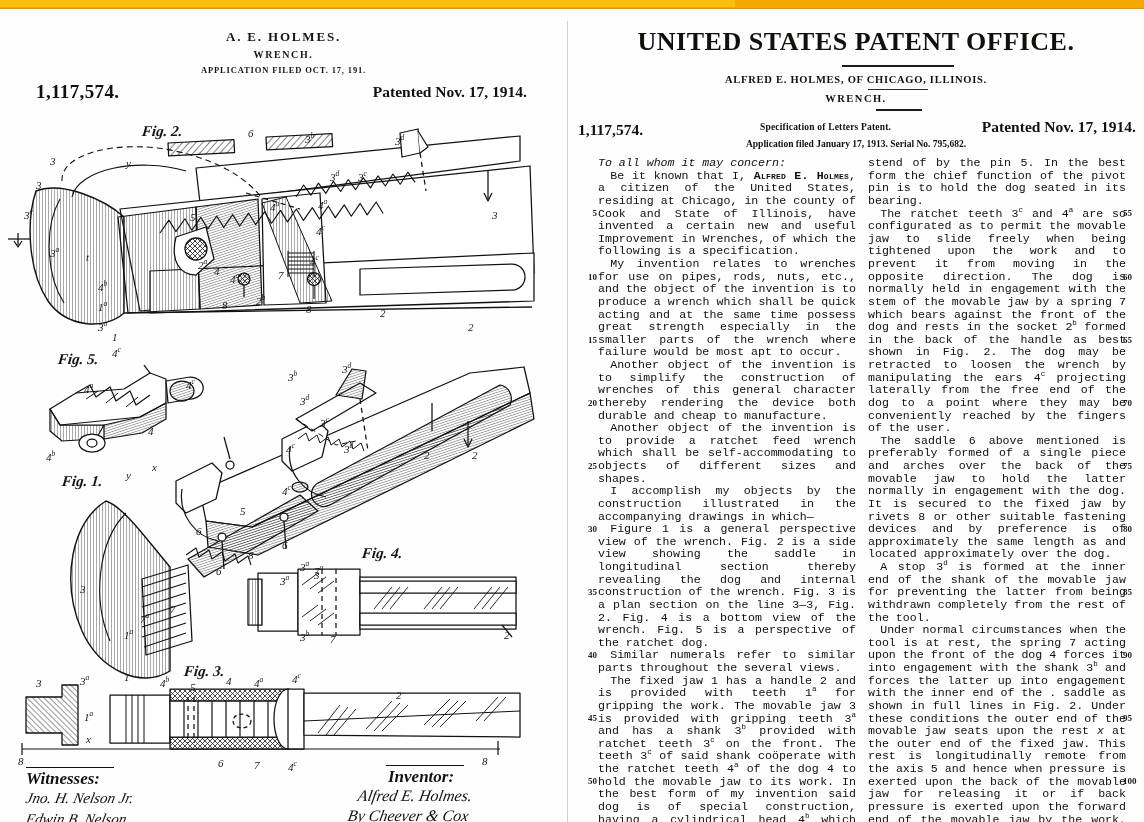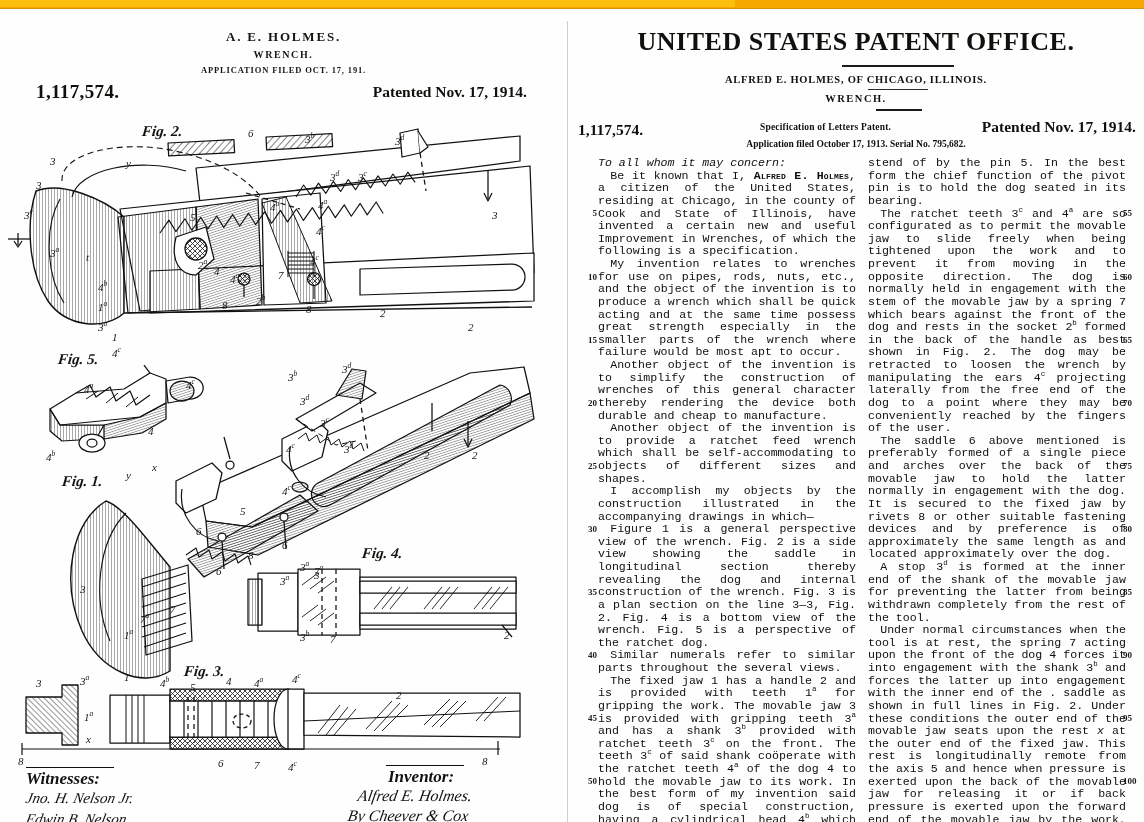--- a/index.html
+++ b/index.html
@@ -540,21 +540,21 @@
 
     <div id="applicant-line">ALFRED E. HOLMES, OF CHICAGO, ILLINOIS.</div>
     <div id="applicant-rule"></div>
 
     <div id="spec-subject">WRENCH.</div>
     <div id="subject-rule"></div>
 
     <div id="spec-patno">1,117,574.</div>
     <div id="spec-letters">Specification of Letters Patent.</div>
     <div id="spec-patdate">Patented Nov. 17, 1914.</div>
-    <div id="spec-filed">Application filed October 17, 1913.   Serial No. 795,682.</div>
+    <div id="spec-filed">Application filed January 17, 1913.   Serial No. 795,682.</div>
 
     <div id="cols">
 
       <div class="col" id="col-left">
         <div class="linenos" id="linenos-left">
             <span style="top: 51.48px;">5</span>
             <span style="top: 114.58px;">10</span>
             <span style="top: 177.68px;">15</span>
             <span style="top: 240.78px;">20</span>
             <span style="top: 303.88px;">25</span>

